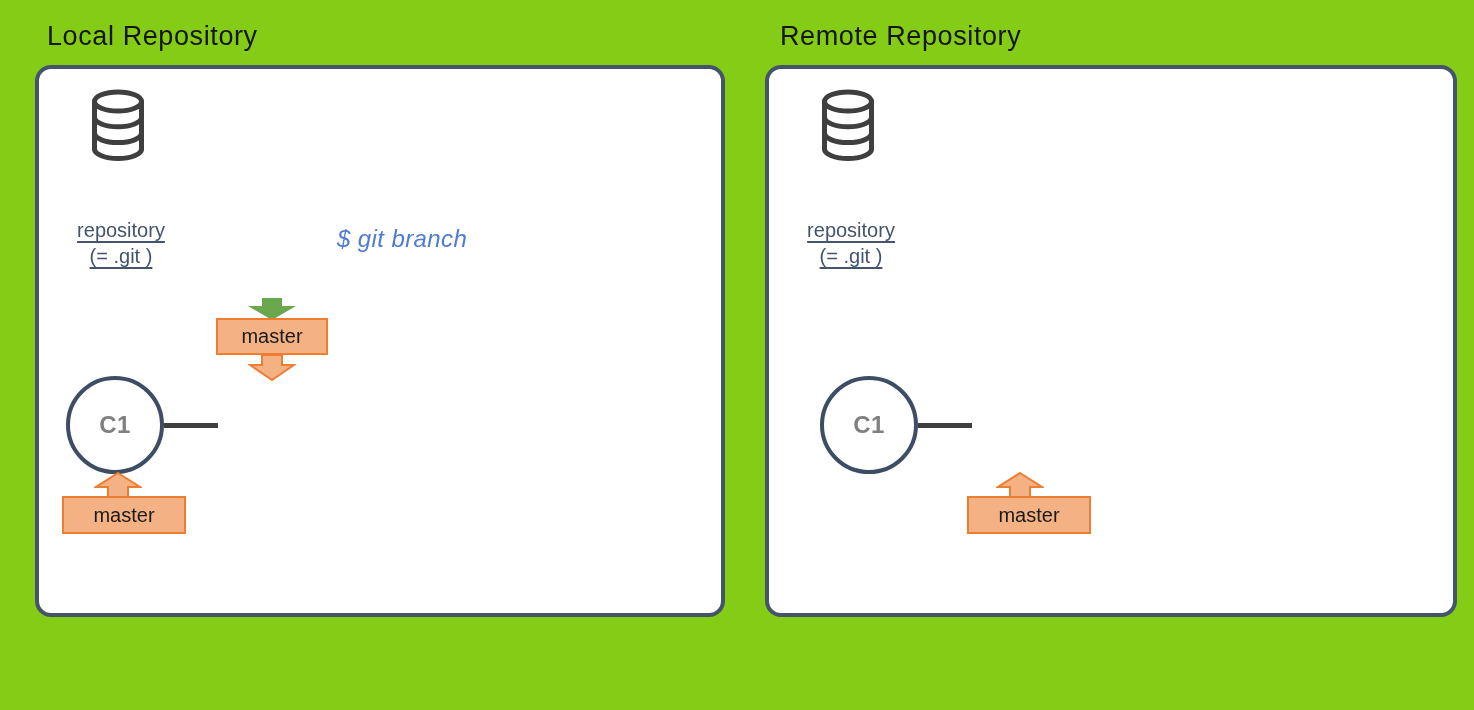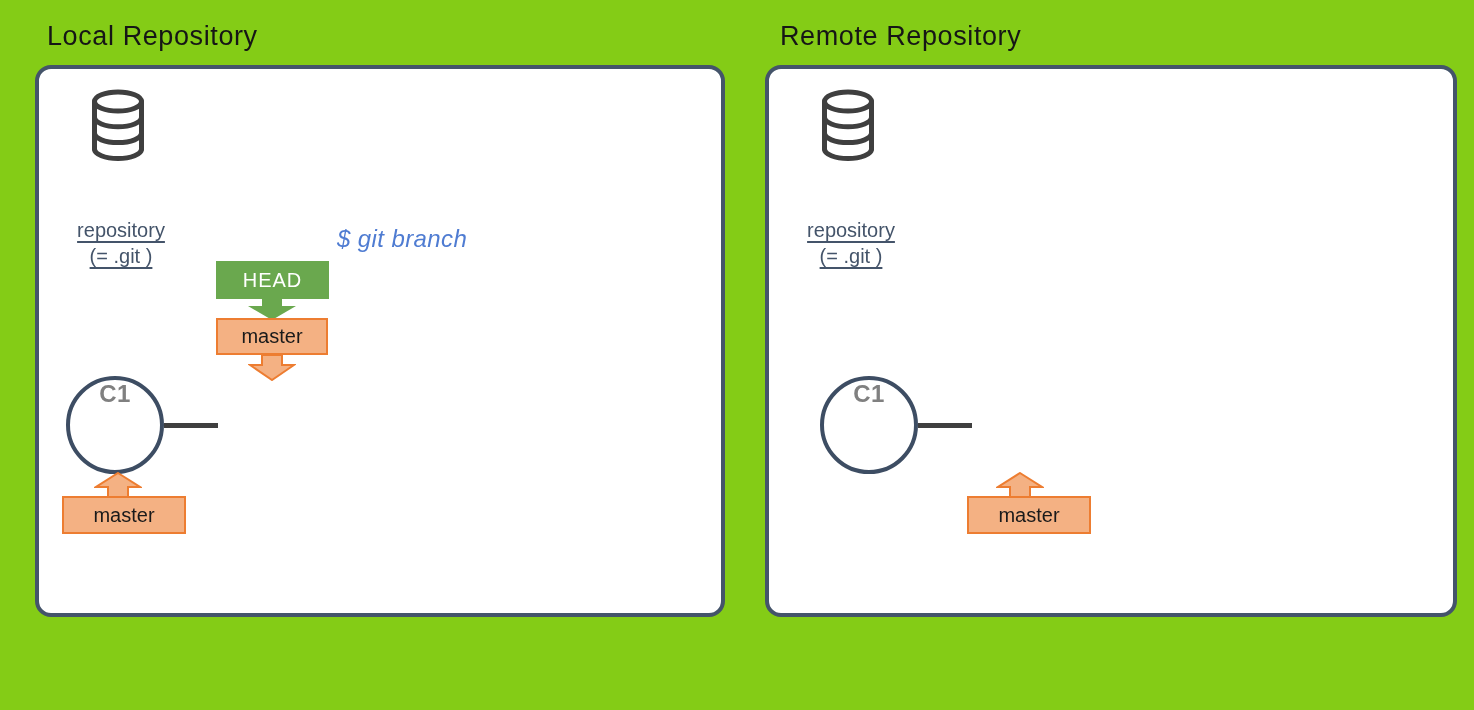--- a/index.html
+++ b/index.html
@@ -79,21 +79,21 @@
   .arrow{position:absolute;}
   .green-down-arrow{left:209px;top:229px;}
   .orange-down-arrow{left:209px;top:285px;}
   .orange-up-arrow.left-pos{left:55px;top:403px;}
   .orange-up-arrow.right-pos{left:227px;top:403px;}
 
   .commit-circle{
     position:absolute;top:307px;width:98px;height:98px;
     border:4px solid var(--node-border);border-radius:50%;
     background:#ffffff;
-    display:flex;align-items:flex-start;justify-content:center;
+    display:flex;align-items:center;justify-content:center;
     font-size:24px;font-weight:bold;color:var(--commit-text);
     letter-spacing:0.5px;
   }
   .commit-circle.c-first.left-panel-pos{left:27px;}
   .commit-circle.c-second.left-panel-pos{left:177px;}
   .commit-circle.c-first.right-panel-pos{left:51px;}
   .commit-circle.c-second.right-panel-pos{left:202px;}
 
   .connector{
     position:absolute;top:354px;width:54px;height:5px;
@@ -123,21 +123,20 @@
       </g>
     </svg>
 
     <div class="repo-label">
       <div>repository</div>
       <div>(= .git )</div>
     </div>
 
     <div class="command commit">$ git branch</div>
 
-    <div class="pointer-box head-box">HEAD</div>
 
     <svg class="arrow green-down-arrow" width="48" height="22" viewBox="0 0 48 22">
       <polygon points="14,0 34,0 34,8 48,8 24,22 0,8 14,8" fill="#6AA84E"></polygon>
     </svg>
 
     <div class="pointer-box branch-box">master</div>
 
     <svg class="arrow orange-down-arrow" width="48" height="27" viewBox="0 0 48 27">
       <polygon points="14,1 34,1 34,11 46,11 24,26 2,11 14,11" fill="#F4B183" stroke="#ED7D31" stroke-width="2"></polygon>
     </svg>

